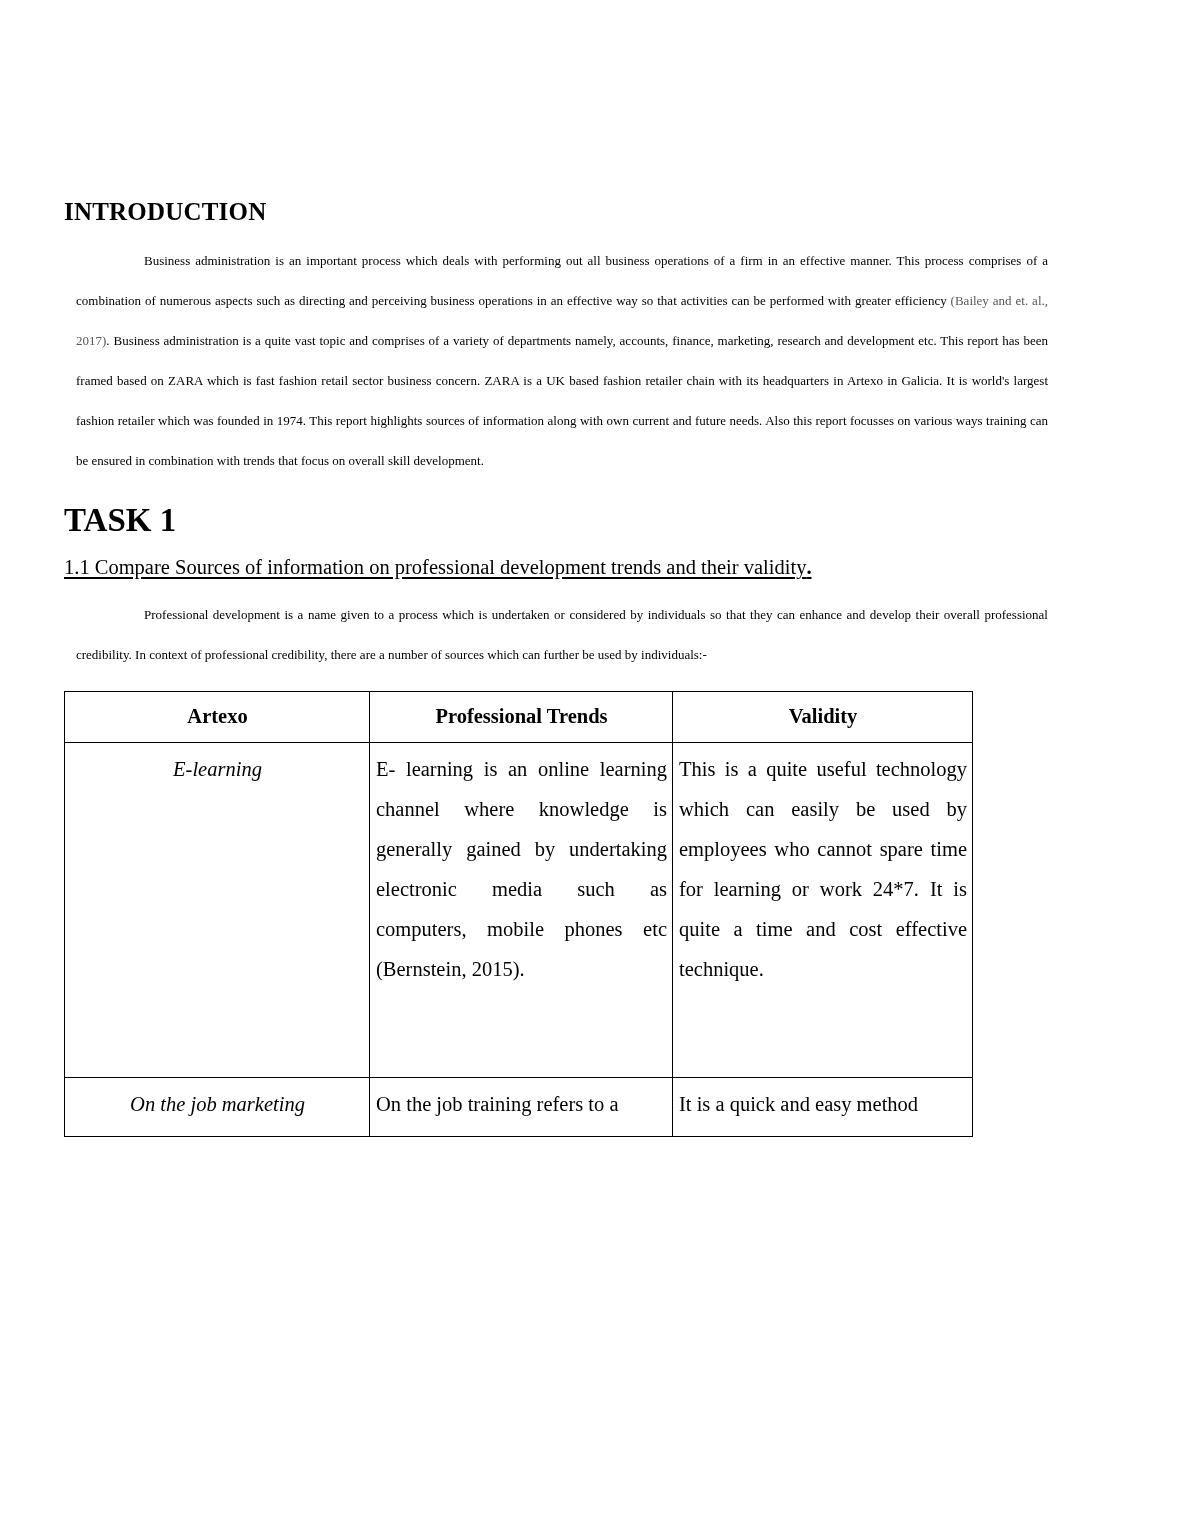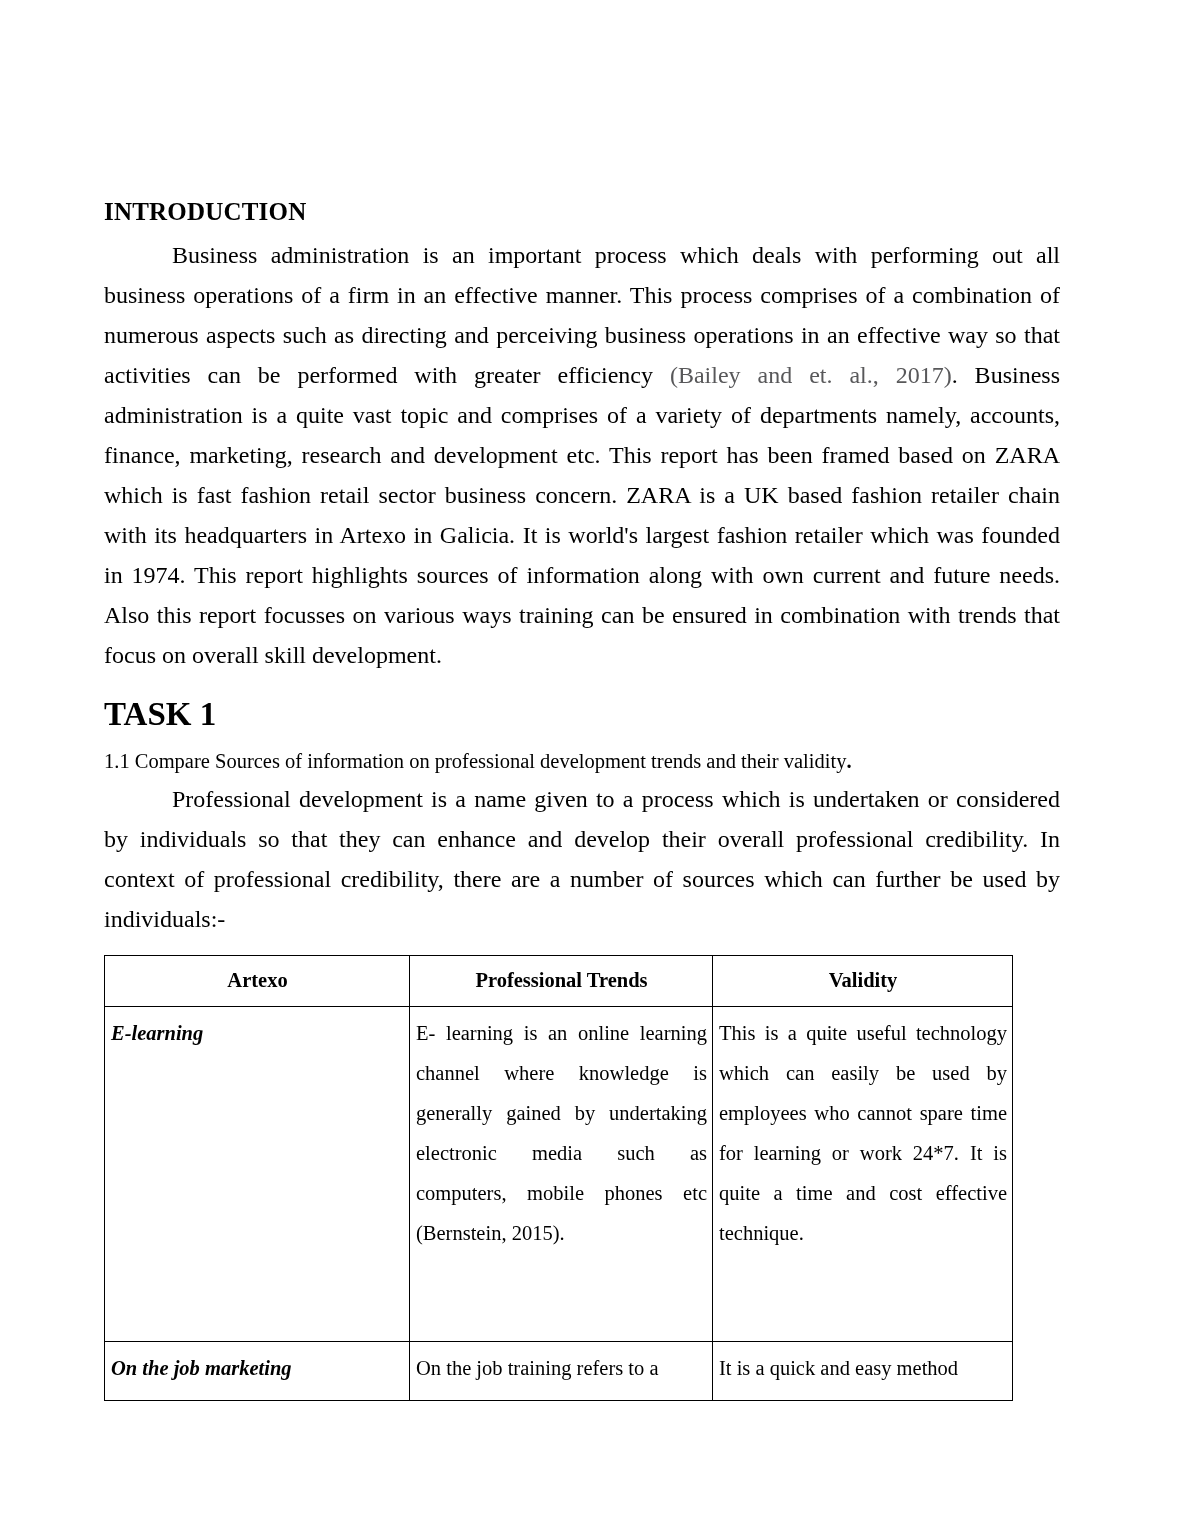--- a/index.html
+++ b/index.html
@@ -12,21 +12,21 @@
     height: 1540px;
     font-family: "Liberation Serif", "DejaVu Serif", serif;
     color: #000000;
     overflow: hidden;
   }
   .page {
     position: relative;
     width: 1190px;
     height: 1316px;
     box-sizing: border-box;
-    padding: 195px 130px 0 104px;
+    padding: 195px 130px 0 64px;
   }
 
   h1.doc-heading {
     font-size: 25px;
     font-weight: bold;
     margin: 0 0 6px 0;
     line-height: 34px;
     letter-spacing: 0.2px;
   }
 
@@ -34,30 +34,31 @@
     font-size: 33px;
     font-weight: bold;
     margin: 22px 0 14px 0;
     line-height: 34px;
   }
 
   .sub-heading {
     font-size: 20.5px;
     margin: 8px 0 2px 0;
     line-height: 32px;
+    text-decoration: underline;
     text-underline-offset: 3px;
   }
   .sub-heading .tail {
     font-weight: bold;
   }
 
   p.body-par {
-    font-size: 24px;
+    font-size: 13px;
     line-height: 40px;
-    margin: 0;
+    margin: 12px;
     text-align: justify;
     text-justify: inter-word;
     text-indent: 68px;
     hyphens: none;
   }
 
   .cite {
     color: #58585a;
   }
 
@@ -81,22 +82,23 @@
     font-weight: bold;
     height: 42px;
     padding-top: 4px;
     padding-bottom: 4px;
   }
   col.c1 { width: 305px; }
   col.c2 { width: 303px; }
   col.c3 { width: 300px; }
 
   td.src-name {
-    font-weight: bold;
+    font-weight: normal;
     font-style: italic;
+    text-align: center;
   }
   td.just {
     text-align: justify;
     text-justify: inter-word;
   }
   td.first-row-body { height: 322px; }
   td.last-row-body  { height: 46px; }
 
   .cellpad-left { padding-left: 8px; }
 </style>

